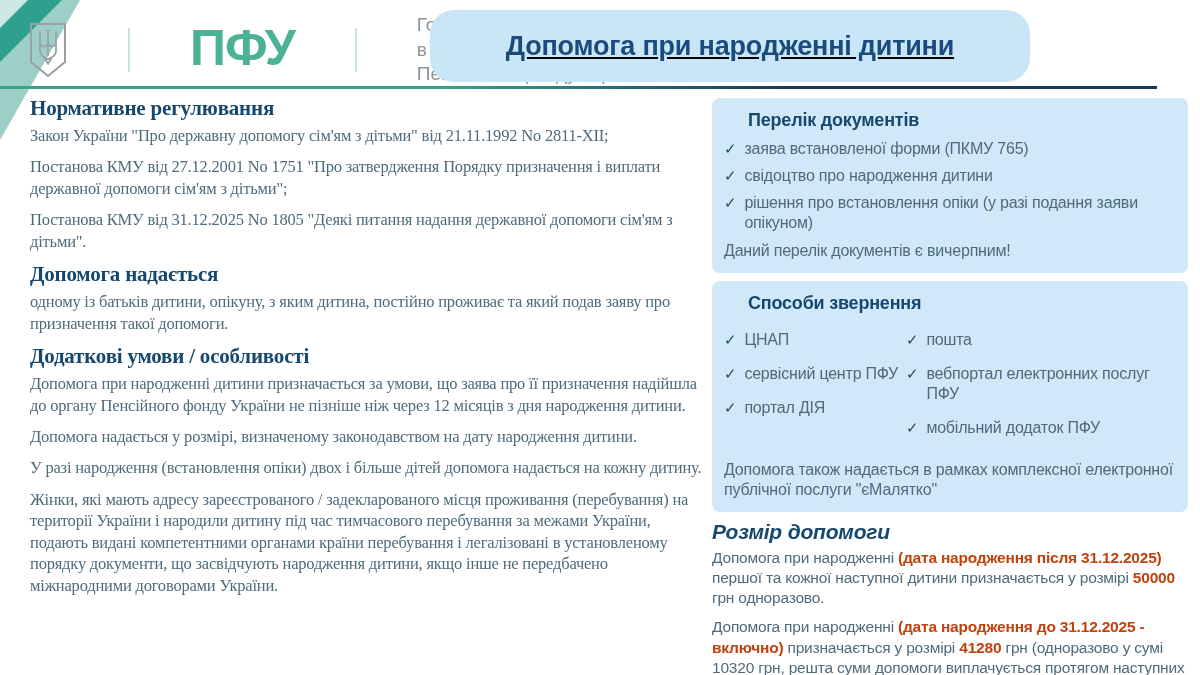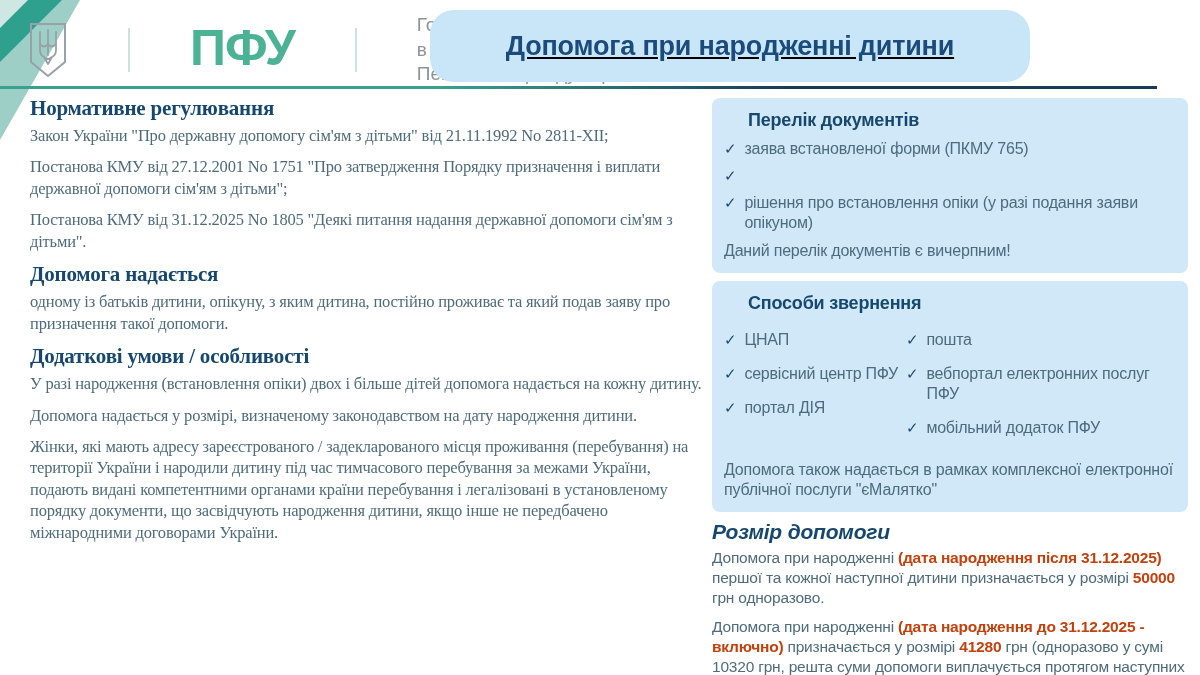--- a/index.html
+++ b/index.html
@@ -86,35 +86,37 @@
   <div class="left-col">
     <div class="section-heading">Нормативне регулювання</div>
     <p class="body-p">Закон України "Про державну допомогу сім'ям з дітьми" від 21.11.1992 No 2811-XII;</p>
     <p class="body-p">Постанова КМУ від 27.12.2001 No 1751 "Про затвердження Порядку призначення і виплати державної допомоги сім'ям з дітьми";</p>
     <p class="body-p">Постанова КМУ від 31.12.2025 No 1805 "Деякі питання надання державної допомоги сім'ям з дітьми".</p>
 
     <div class="section-heading">Допомога надається</div>
     <p class="body-p">одному із батьків дитини, опікуну, з яким дитина, постійно проживає та який подав заяву про призначення такої допомоги.</p>
 
     <div class="section-heading">Додаткові умови / особливості</div>
+    <p class="body-p">Допомога при народженні дитини призначається за умови, що заява про її призначення надійшла до органу Пенсійного фонду України не пізніше ніж через 12 місяців з дня народження дитини.</p>
+    <p class="body-p">Допомога надається у розмірі, визначеному законодавством на дату народження дитини.</p>
     <p class="body-p">У разі народження (встановлення опіки) двох і більше дітей допомога надається на кожну дитину.</p>
-    <p class="body-p">Допомога надається у розмірі, визначеному законодавством на дату народження дитини.</p>
     <p class="body-p">Жінки, які мають адресу зареєстрованого / задекларованого місця проживання (перебування) на території України і народили дитину під час тимчасового перебування за межами України, подають видані компетентними органами країни перебування і легалізовані в установленому порядку документи, що засвідчують народження дитини, якщо інше не передбачено міжнародними договорами України.</p>
   </div>
 
   <div class="right-col">
 
     <div class="bluebox">
       <div class="box-heading">Перелік документів</div>
       <div class="check-item">
         <span class="check-glyph">✓</span>
         <span>заява встановленої форми (ПКМУ 765)</span>
       </div>
       <div class="check-item">
         <span class="check-glyph">✓</span>
+        <span>свідоцтво про народження дитини</span>
       </div>
       <div class="check-item">
         <span class="check-glyph">✓</span>
         <span>рішення про встановлення опіки (у разі подання заяви опікуном)</span>
       </div>
       <div class="box-note">Даний перелік документів є вичерпним!</div>
     </div>
 
     <div class="bluebox">
       <div class="box-heading">Способи звернення</div>

